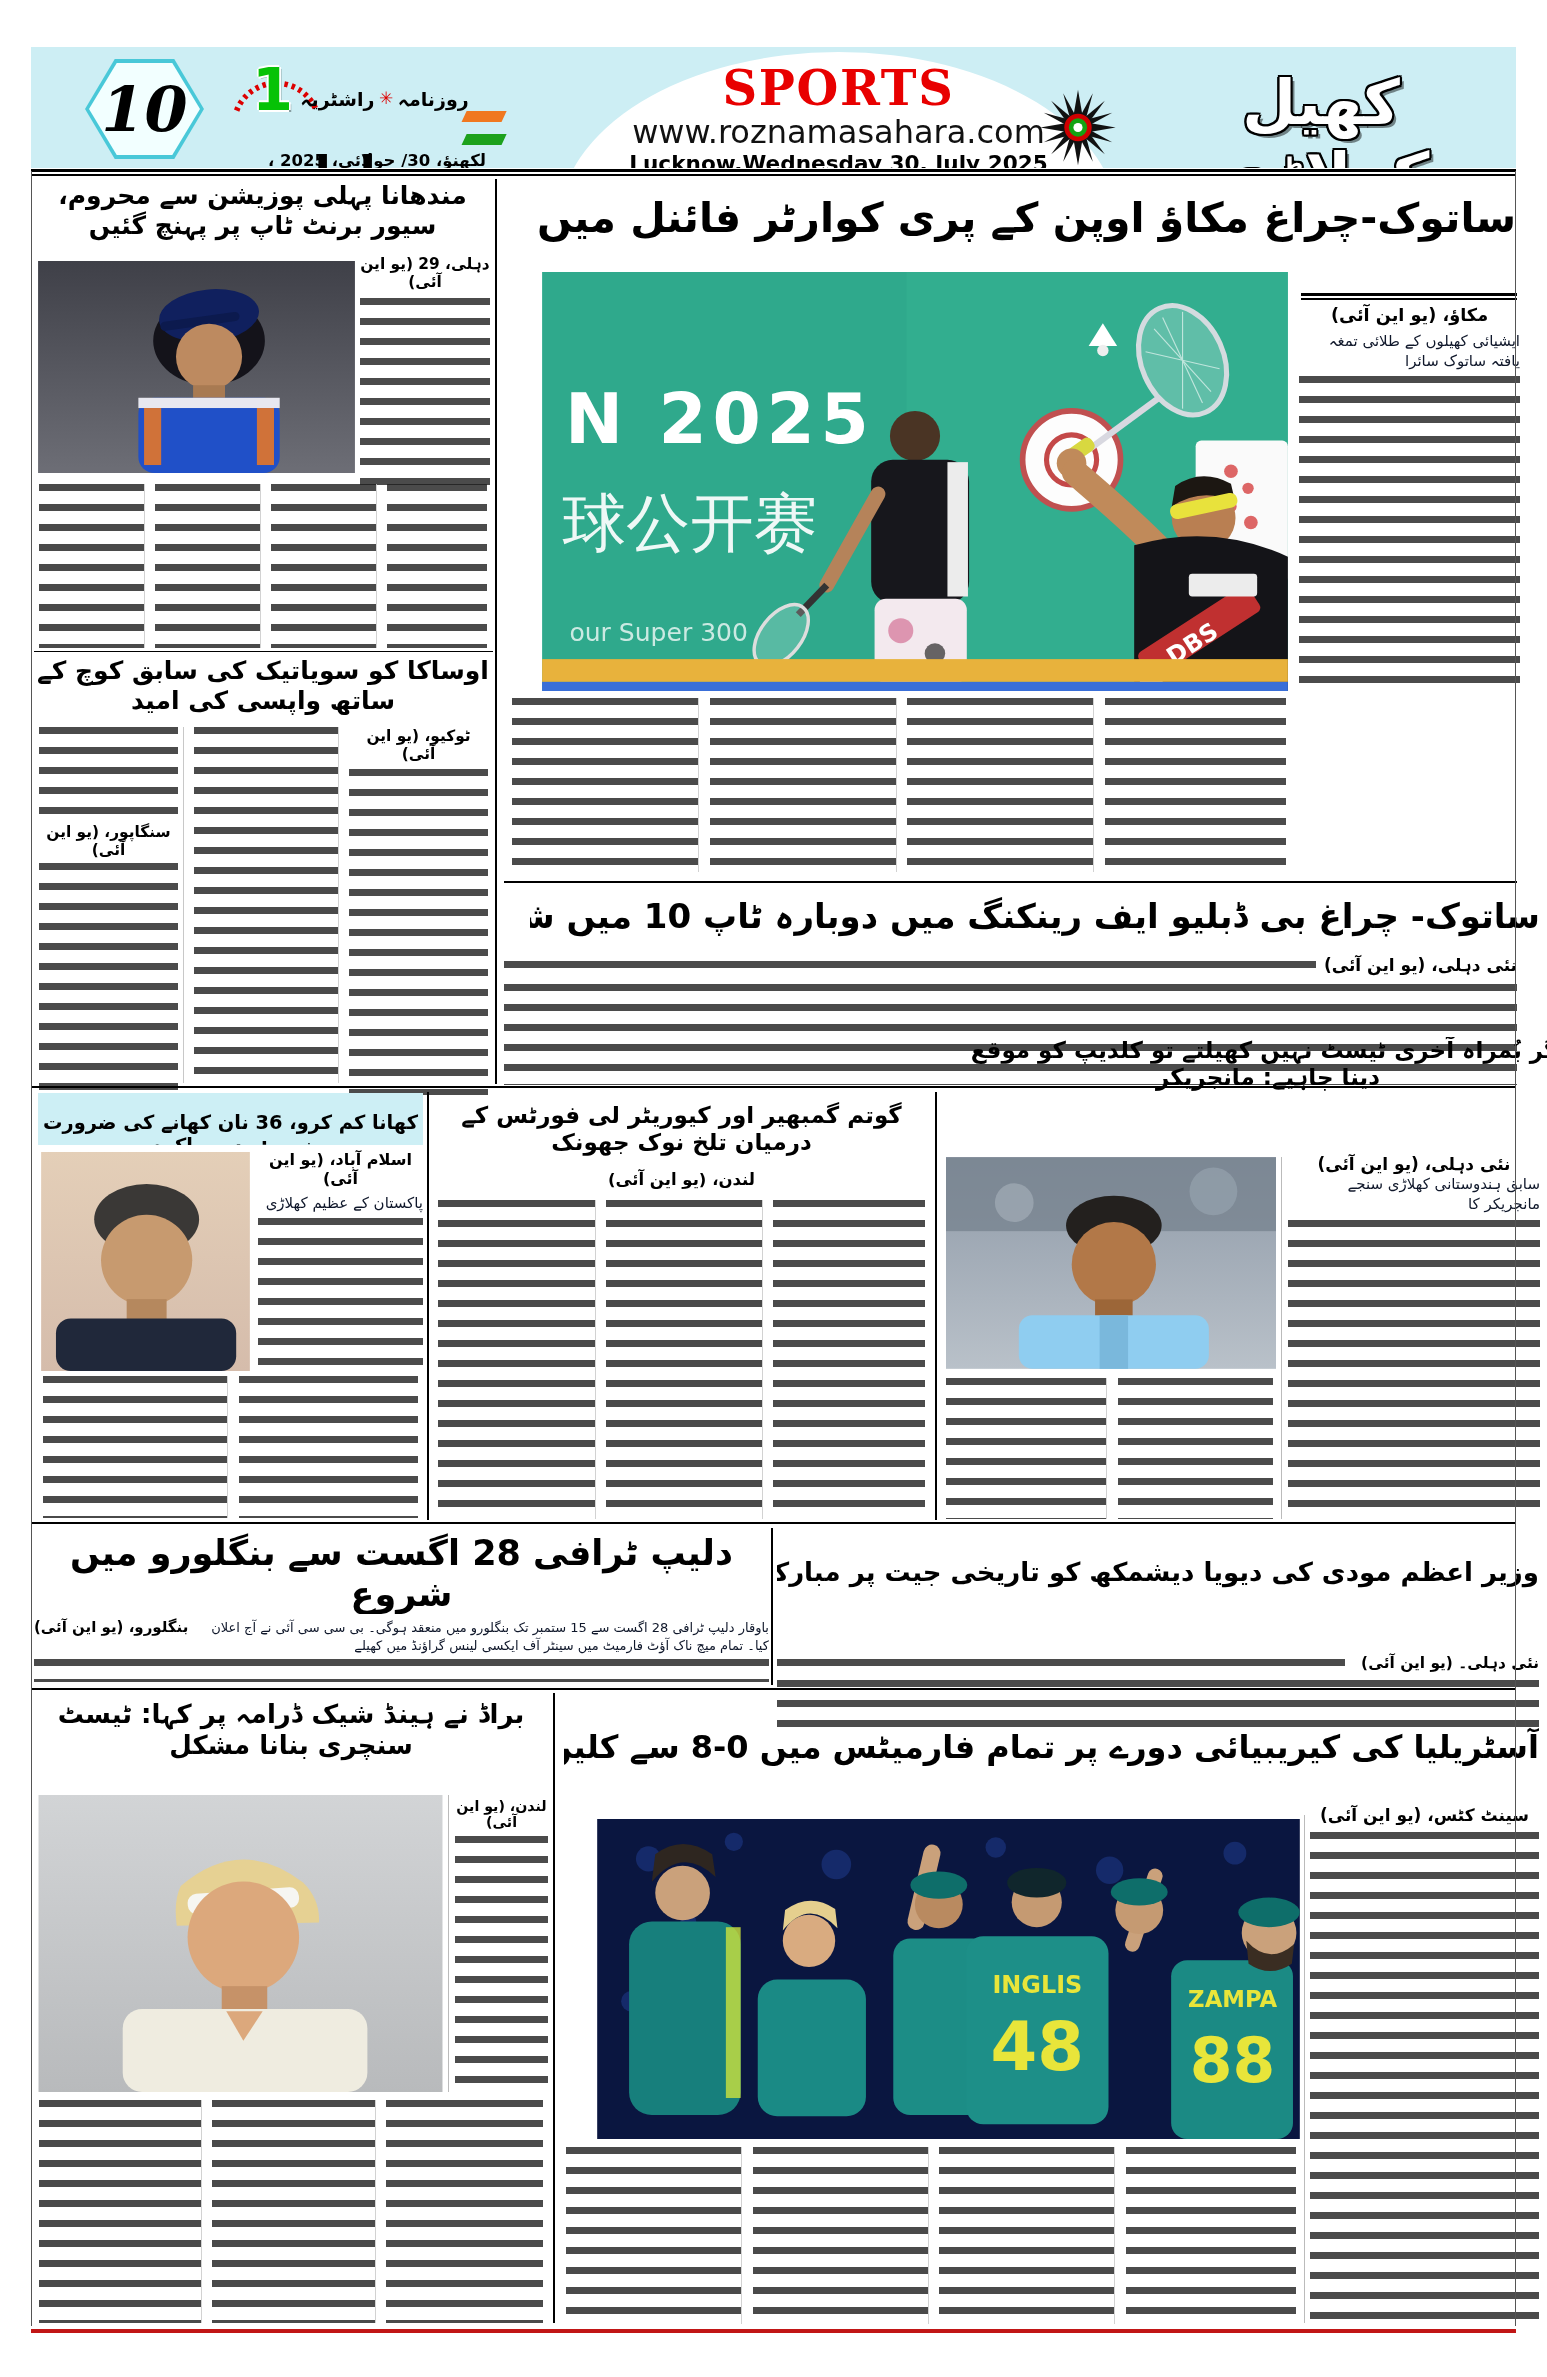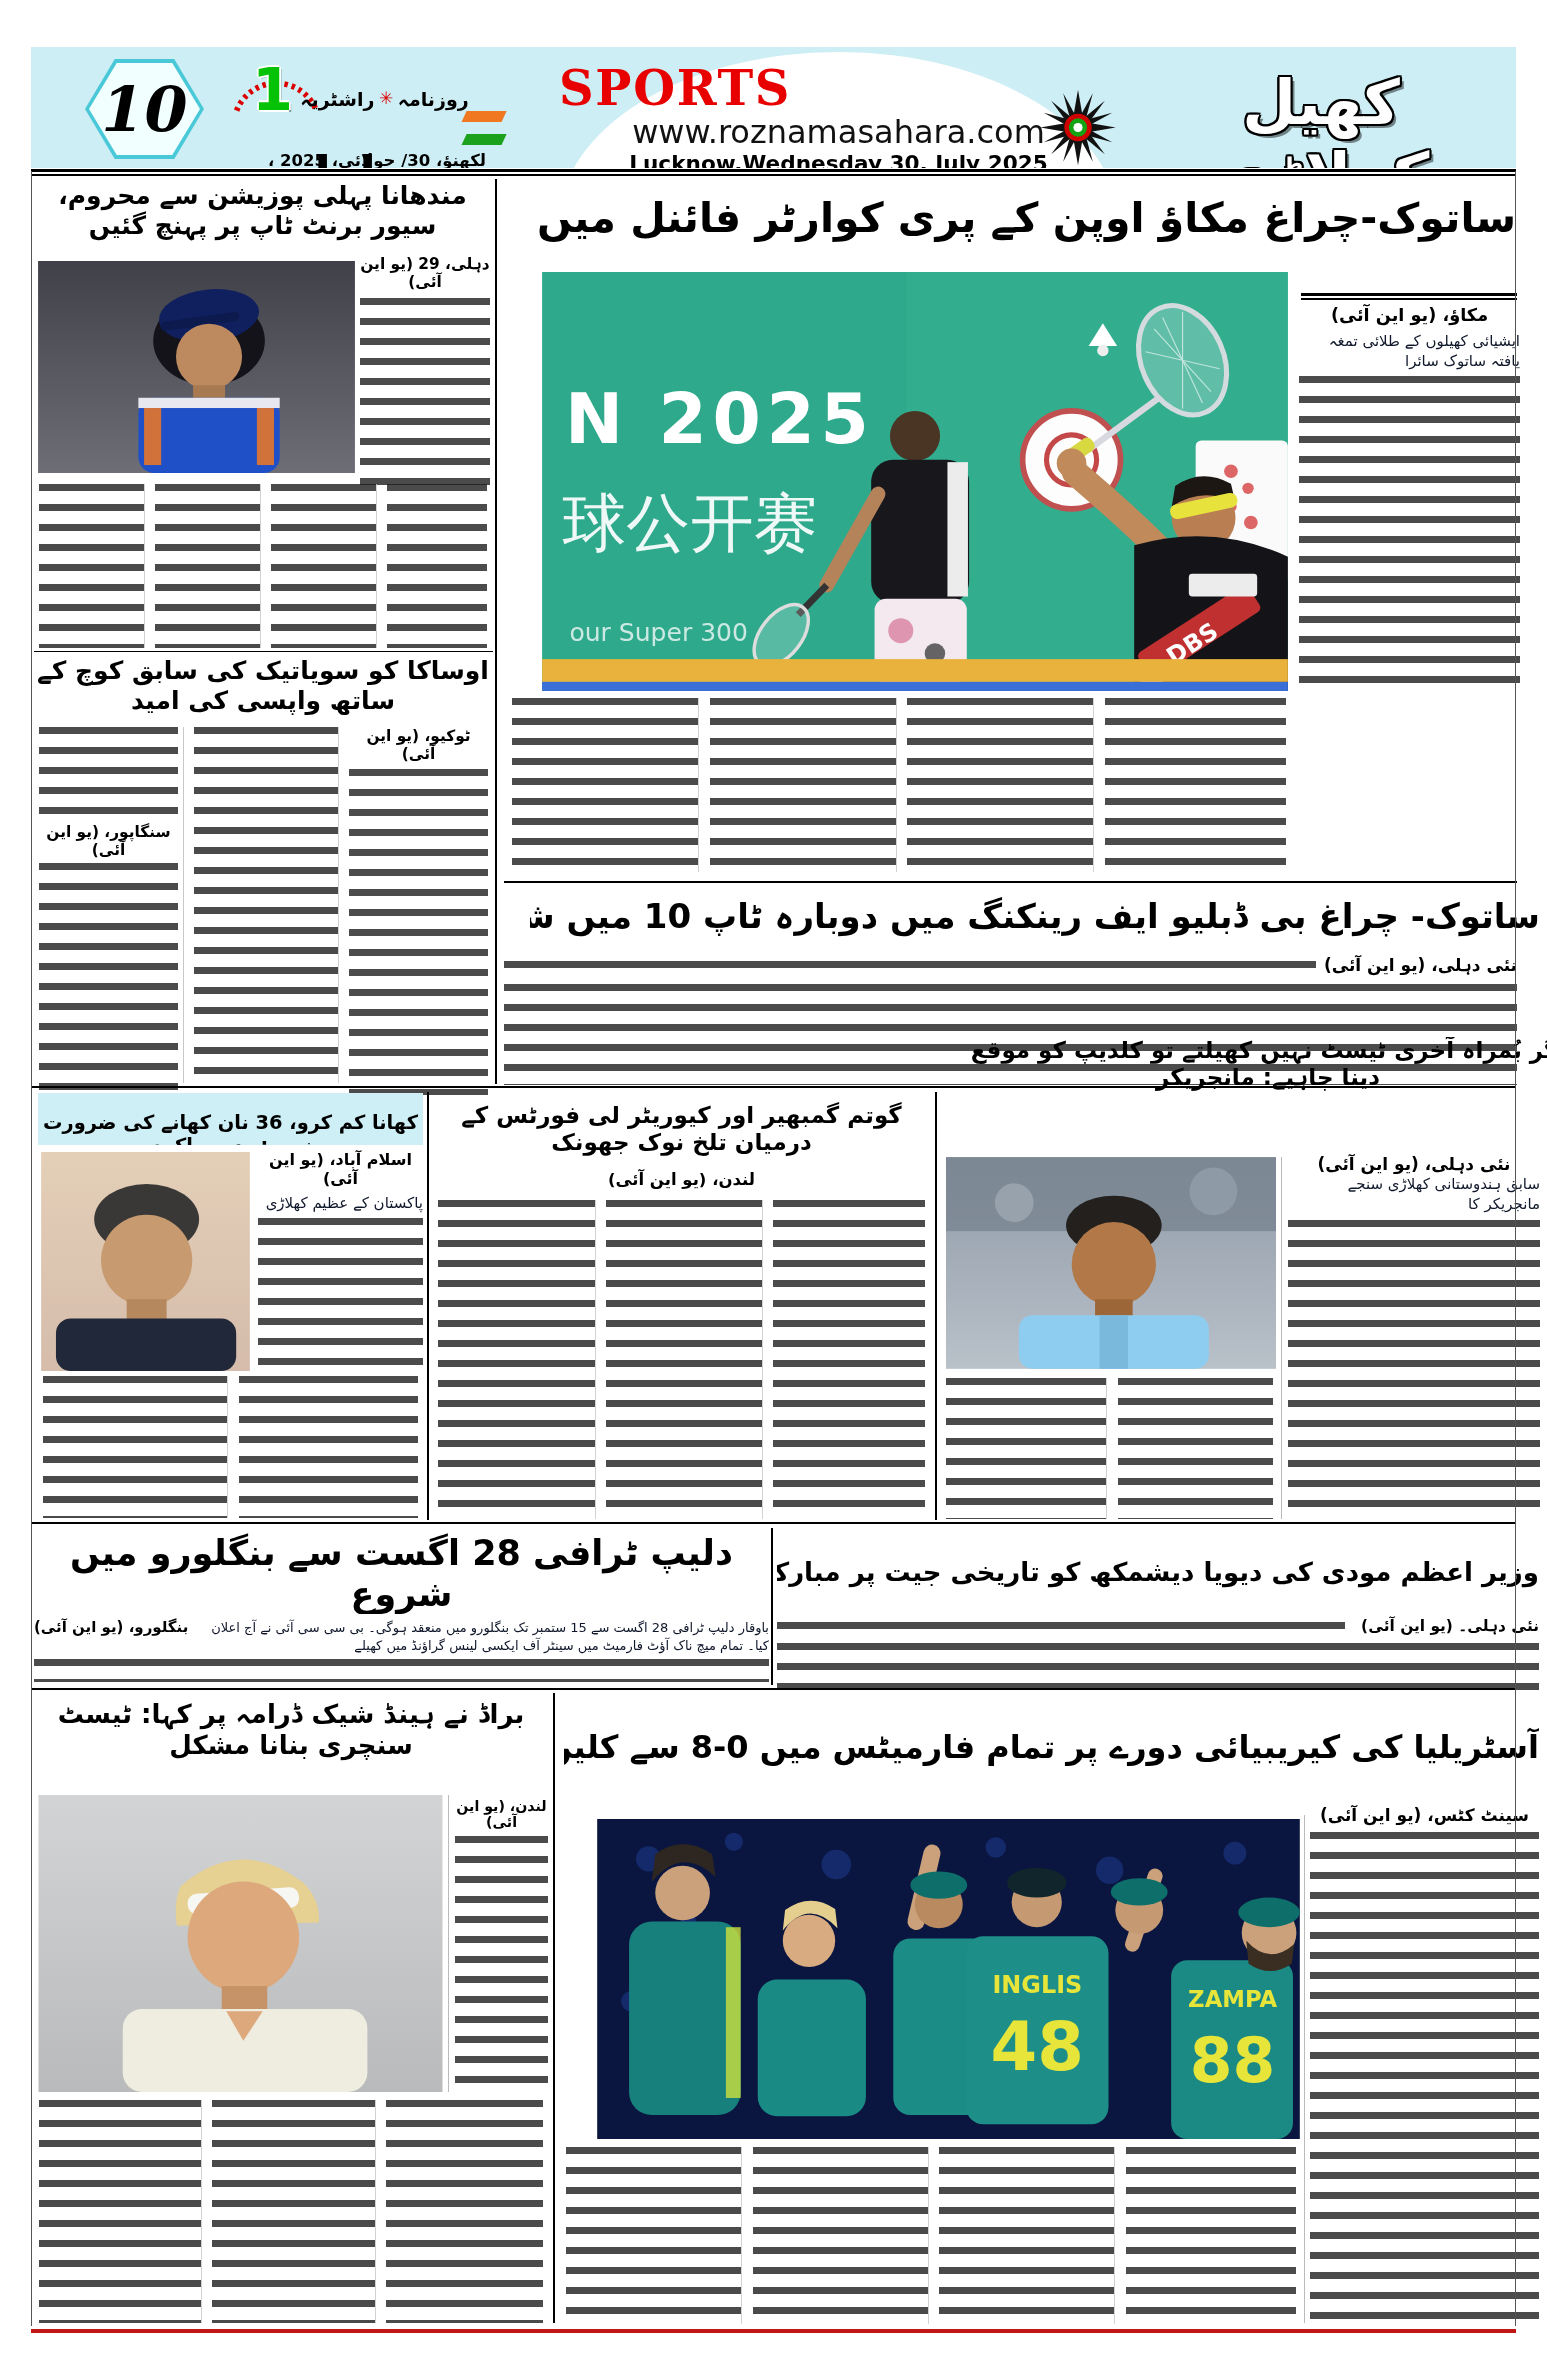--- a/index.html
+++ b/index.html
@@ -57,21 +57,21 @@
       <span class="urdu" style="font-size:19px;font-weight:bold;">راشٹریہ</span>
     </div>
 
     <div class="abs urdu" style="left:268px;top:55px;width:171px;text-align:center;font-size:49px;font-weight:bold;letter-spacing:1.1px;margin-top:44px;">سہارا</div>
 
     <div class="tric" style="left:433px;top:64px;background:#f07820;"></div>
     <div class="tric" style="left:433px;top:87px;background:#1ca11c;"></div>
 
     <div class="abs urdu" style="left:232px;top:104px;width:228px;text-align:center;font-size:16.5px;font-weight:bold;">لکھنؤ، 30/ جولائی، 2025 ، بدھ</div>
 
-    <div class="abs" style="left:528px;top:12.5px;width:559px;font-family:'DejaVu Serif',serif;
+    <div class="abs" style="left:528px;top:12.5px;width:559px;text-align:center;font-family:'DejaVu Serif',serif;
                 font-weight:bold;font-size:48px;color:#e80000;letter-spacing:1.7px;">SPORTS</div>
     <div class="abs" style="left:528px;top:66px;width:559px;text-align:center;font-size:32px;color:#111;">www.roznamasahara.com</div>
     <div class="abs" style="left:528px;top:104px;width:559px;text-align:center;font-size:21.6px;font-weight:bold;color:#000;">Lucknow,Wednesday 30, July  2025</div>
 
     <svg class="abs" style="left:1007px;top:40px;" width="80" height="81" viewBox="0 0 140 142">
       <g transform="translate(70,71)">
         <g fill="#111">
           <path d="M0 -66 L8 -20 L-8 -20 Z"></path>
             <path d="M0 66 L8 20 L-8 20 Z"></path>
           <path d="M-66 0 L-20 -8 L-20 8 Z"></path>
@@ -306,21 +306,21 @@
     <div class="urdu" style="display:flex;flex-direction:row-reverse;gap:5.7px;align-items:baseline;">
       <span class="byline" style="font-size:15px;white-space:nowrap;">بنگلورو، (یو این آئی)</span>
       <span class="lead" style="font-size:13px;line-height:17.7px;">باوقار دلیپ ٹرافی 28 اگست سے 15 ستمبر تک بنگلورو میں منعقد ہوگی۔ بی سی سی آئی نے آج اعلان کیا۔ تمام میچ ناک آؤٹ فارمیٹ میں سینٹر آف ایکسی لینس گراؤنڈ میں کھیلے</span>
     </div>
     <div class="tfill" style="margin-top:4.6px;height:23px;"></div>
   </div>
   <div class="vrule" style="left:771px;top:1528px;height:157px;"></div>
 
   <div class="abs urdu hl nowrap" style="left:777px;top:1542px;width:762px;height:63px;font-size:26px;line-height:60px;">وزیر اعظم مودی کی دیویا دیشمکھ کو تاریخی جیت پر مبارکباد</div>
   <div class="abs" style="left:777px;top:1617px;width:762px;height:67px;">
-    <div style="display:flex;flex-direction:row-reverse;align-items:center;gap:16px;">
+    <div style="display:flex;flex-direction:row-reverse;align-items:center;gap:16px;margin-top:37px;">
       <span class="byline" style="font-size:15.4px;">نئی دہلی۔ (یو این آئی)</span>
       <div class="tfill" style="flex:1;height:8px;"></div>
     </div>
     <div class="tfill" style="margin-top:8px;height:47px;"></div>
   </div>
 
   <div class="hrule" style="left:31px;top:1688px;width:1485px;height:2.3px;"></div>
 
   <div class="abs urdu hl" style="left:34px;top:1699px;width:514px;height:85px;font-size:26px;">براڈ نے ہینڈ شیک ڈرامہ پر کہا: ٹیسٹ سنچری بنانا مشکل</div>
   <svg class="abs" style="left:38px;top:1795px;" width="405" height="297" viewBox="0 0 710 522">

